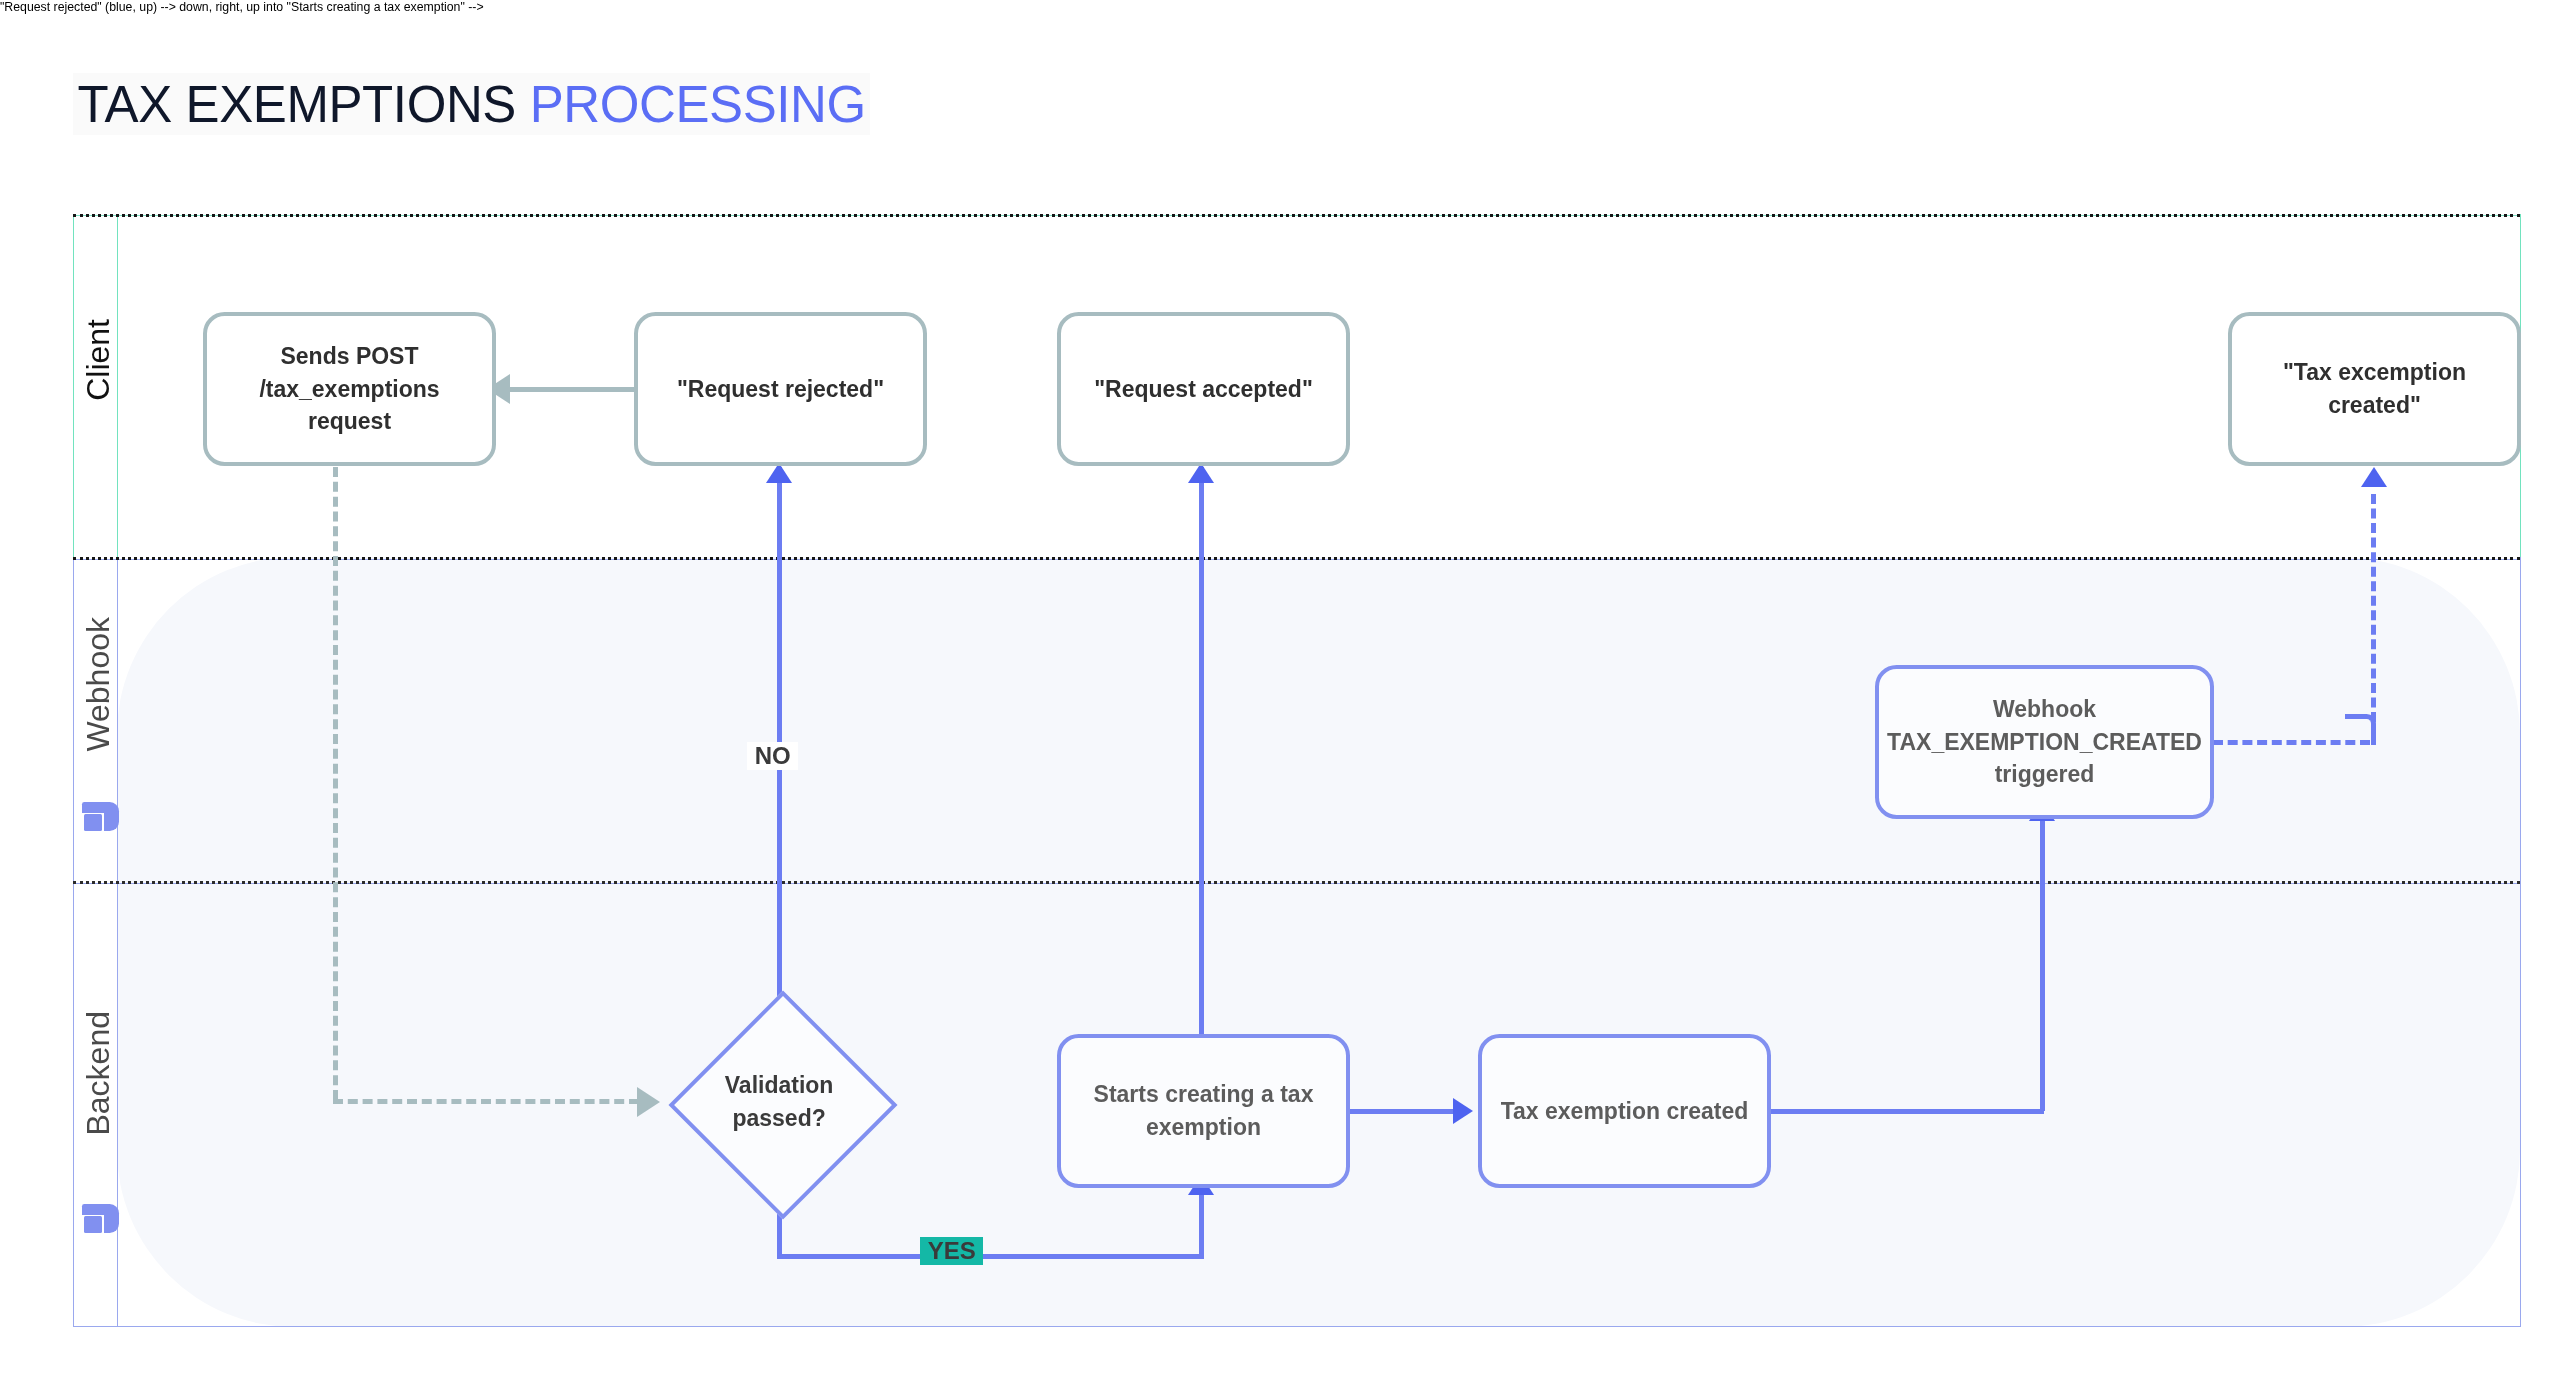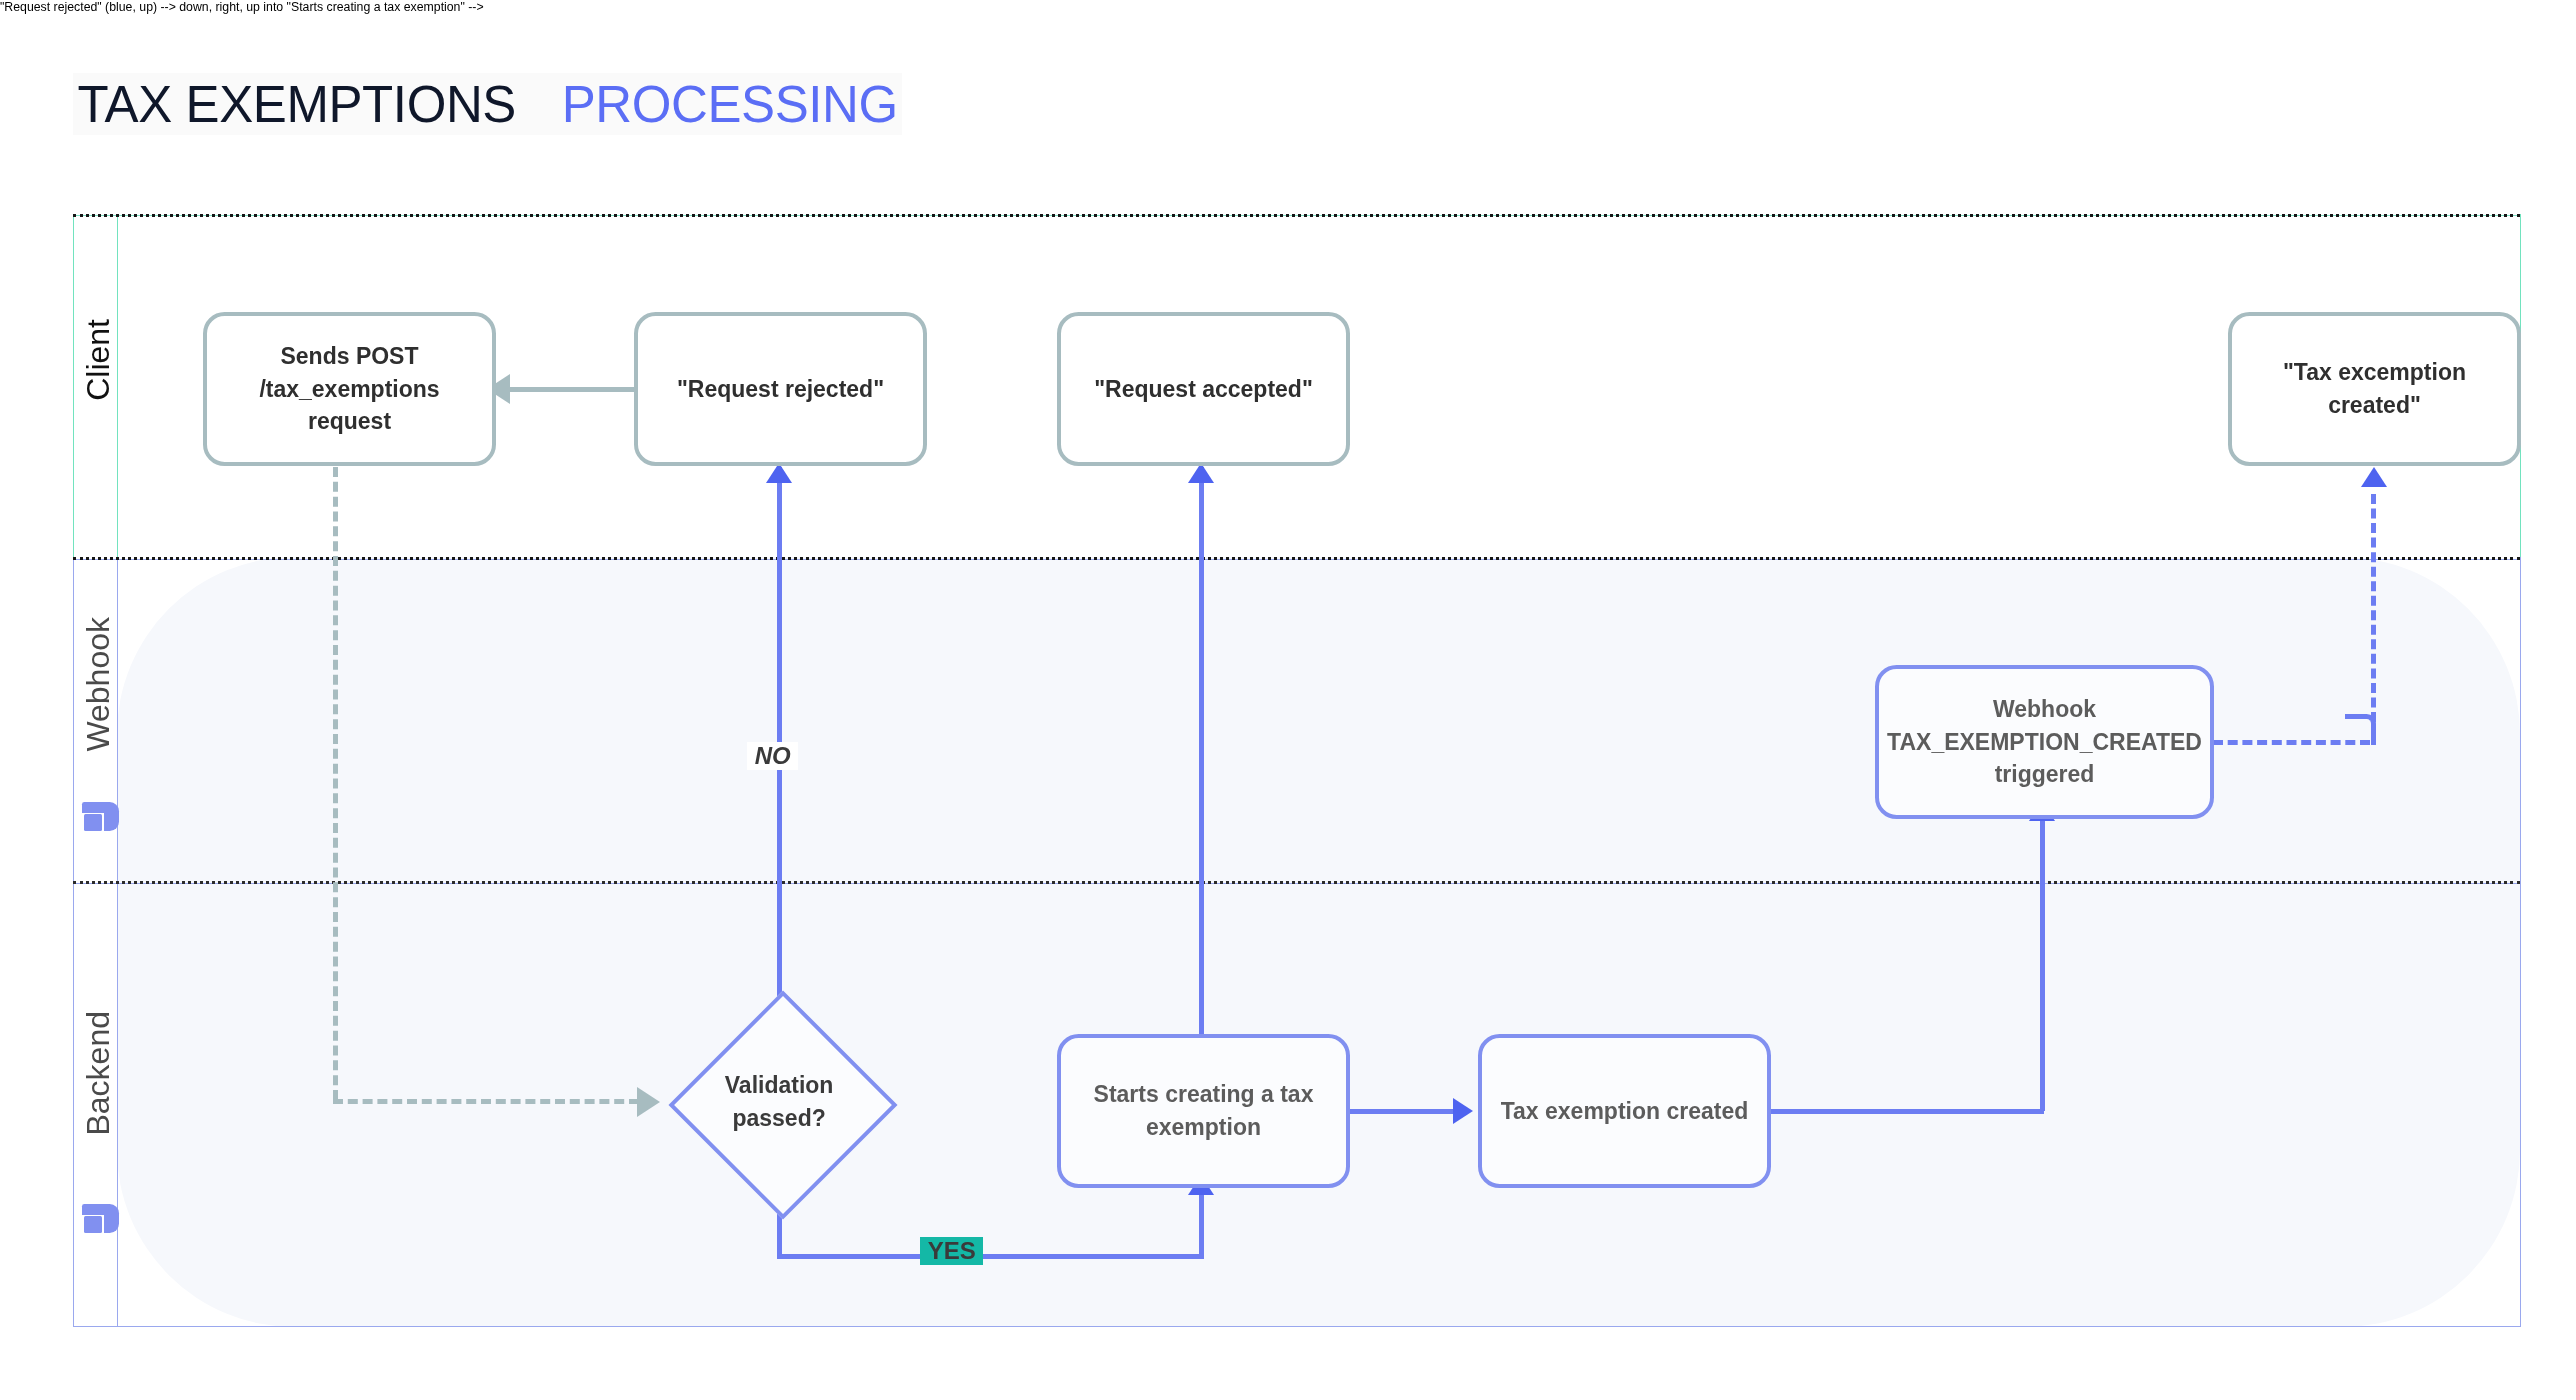--- a/index.html
+++ b/index.html
@@ -3,21 +3,21 @@
 <meta charset="utf-8">
 <style>
   html,body{margin:0;padding:0;background:#ffffff;}
   body{width:2576px;height:1400px;position:relative;overflow:hidden;
        font-family:"Liberation Sans","DejaVu Sans",sans-serif;}
 
   
   #title{position:absolute;left:73px;top:73px;font-size:51px;font-weight:400;
          letter-spacing:-0.4px;white-space:nowrap;background:#fafafa;padding:1.5px 4.6px;}
   #title .t-black{color:#0f172a;}
-  #title .t-blue{color:#5b6ef5;margin-left:32px;}
+  #title .t-blue{color:#5b6ef5;}
 
   
   #canvas{position:absolute;left:0;top:0;width:2576px;height:1400px;}
 
   
   #lane-backdrop{position:absolute;left:117px;top:557px;width:2403px;height:770px;
      background:#f6f8fc;border-radius:177px;}
 
   
   .rail{position:absolute;width:0.8px;}
@@ -154,21 +154,21 @@
   
 
   
   <div class="ln v-dash-grey" style="left:333px;top:467px;height:633px;"></div>
   <div class="ln h-dash-grey" style="left:333px;top:1099px;width:306px;"></div>
   <div class="arr arr-right-grey" style="left:637px;top:1087px;"></div>
 
    "Request rejected" (blue, up) --&gt;
   <div class="ln v blue" style="left:777px;top:467px;height:546px;"></div>
   <div class="arr arr-up" style="left:766px;top:463px;"></div>
-  <div class="edge-label onwhite" style="left:747px;top:742px;font-style:italic;">NO</div>
+  <div class="edge-label onwhite" style="left:747px;top:742px;">NO</div>
 
    down, right, up into "Starts creating a tax exemption" --&gt;
   <div class="ln v blue" style="left:777px;top:1193px;height:66px;"></div>
   <div class="ln h blue" style="left:777px;top:1254px;width:427px;"></div>
   <div class="ln v blue" style="left:1199px;top:1194px;height:62px;"></div>
   <div class="arr arr-up" style="left:1188px;top:1175px;"></div>
   <div class="edge-label" style="left:920px;top:1237px;">YES</div>
 
   
   <div class="ln h blue" style="left:1350px;top:1109px;width:105px;"></div>

